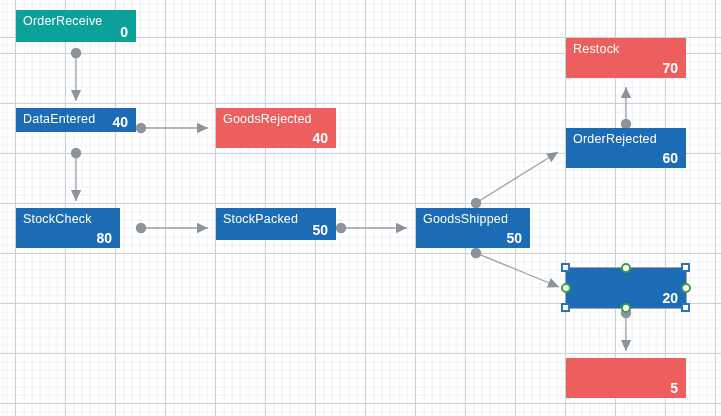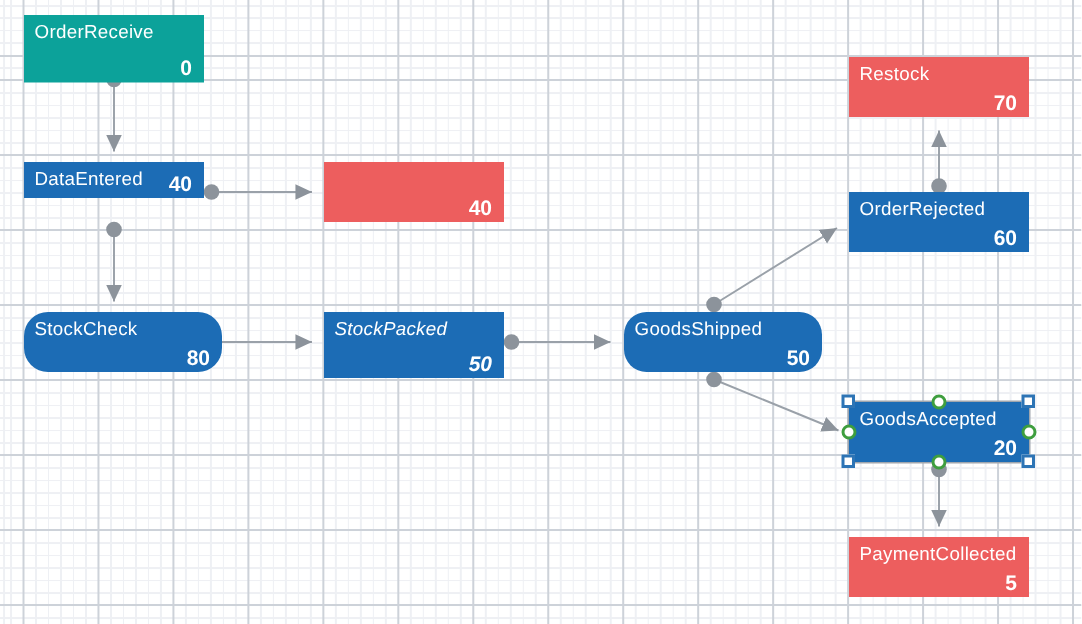--- a/index.html
+++ b/index.html
@@ -55,61 +55,60 @@
         <line x1="76" y1="153" x2="76" y2="201" stroke="#9AA1A9" stroke-width="1.3" marker-start="url(#srcdot)" marker-end="url(#arrow)"></line>
         <line x1="141" y1="228" x2="208" y2="228" stroke="#9AA1A9" stroke-width="1.3" marker-start="url(#srcdot)" marker-end="url(#arrow)"></line>
         <line x1="341" y1="228" x2="407" y2="228" stroke="#9AA1A9" stroke-width="1.3" marker-start="url(#srcdot)" marker-end="url(#arrow)"></line>
         <line x1="476" y1="203" x2="558" y2="152" stroke="#9AA1A9" stroke-width="1.3" marker-start="url(#srcdot)" marker-end="url(#arrow)"></line>
         <line x1="476" y1="253" x2="559" y2="287" stroke="#9AA1A9" stroke-width="1.3" marker-start="url(#srcdot)" marker-end="url(#arrow)"></line>
         <line x1="626" y1="124" x2="626" y2="87" stroke="#9AA1A9" stroke-width="1.3" marker-start="url(#srcdot)" marker-end="url(#arrow)"></line>
         <line x1="626" y1="313" x2="626" y2="351" stroke="#9AA1A9" stroke-width="1.3" marker-start="url(#srcdot)" marker-end="url(#arrow)"></line>
       </g>
   </svg>
   <div id="node-layer">
-      <div class="node" style="left: 16px; top: 10px; width: 120px; height: 45px; background: rgb(12, 162, 154);">
+      <div class="node" style="left: 16px; top: 10px; width: 120px; height: 32px; background: rgb(12, 162, 154);">
         <span class="label">OrderReceive</span>
         <span class="value">0</span>
       </div>
       <div class="node" style="left: 16px; top: 108px; width: 120px; height: 24px; background: rgb(28, 108, 181);">
         <span class="label">DataEntered</span>
         <span class="value">40</span>
       </div>
-      <div class="node" style="left: 16px; top: 208px; width: 132px; height: 40px; background: rgb(28, 108, 181); border-radius: 16px;">
+      <div class="node" style="left: 16px; top: 208px; width: 104px; height: 40px; background: rgb(28, 108, 181);">
         <span class="label">StockCheck</span>
         <span class="value">80</span>
       </div>
       <div class="node" style="left: 216px; top: 108px; width: 120px; height: 40px; background: rgb(237, 94, 94);">
+        <span class="label">GoodsRejected</span>
         <span class="value">40</span>
       </div>
-      <div class="node" style="left: 216px; top: 208px; width: 120px; height: 44px; background: rgb(28, 108, 181); font-style: italic;">
+      <div class="node" style="left: 216px; top: 208px; width: 120px; height: 32px; background: rgb(28, 108, 181);">
         <span class="label">StockPacked</span>
         <span class="value">50</span>
       </div>
-      <div class="node" style="left: 416px; top: 208px; width: 132px; height: 40px; background: rgb(28, 108, 181); border-radius: 15px;">
+      <div class="node" style="left: 416px; top: 208px; width: 114px; height: 40px; background: rgb(28, 108, 181);">
         <span class="label">GoodsShipped</span>
         <span class="value">50</span>
       </div>
       <div class="node" style="left: 566px; top: 38px; width: 120px; height: 40px; background: rgb(237, 94, 94);">
         <span class="label">Restock</span>
         <span class="value">70</span>
       </div>
       <div class="node" style="left: 566px; top: 128px; width: 120px; height: 40px; background: rgb(28, 108, 181);">
         <span class="label">OrderRejected</span>
         <span class="value">60</span>
       </div>
       <div class="node selected" style="left: 566px; top: 268px; width: 120px; height: 40px; background: rgb(28, 108, 181);">
-        <span class="label">GoodsAccepted</span>
         <span class="value">20</span>
         <div class="handle square" style="left: -5px; top: -5px;"></div>
         <div class="handle square" style="left: 115px; top: -5px;"></div>
         <div class="handle square" style="left: -5px; top: 35px;"></div>
         <div class="handle square" style="left: 115px; top: 35px;"></div>
         <div class="handle circle" style="left: 55px; top: -5px;"></div>
         <div class="handle circle" style="left: 55px; top: 35px;"></div>
         <div class="handle circle" style="left: -5px; top: 15px;"></div>
         <div class="handle circle" style="left: 115px; top: 15px;"></div>
       </div>
       <div class="node" style="left: 566px; top: 358px; width: 120px; height: 40px; background: rgb(237, 94, 94);">
-        <span class="label">PaymentCollected</span>
         <span class="value">5</span>
       </div>
     </div>
 </div>
 
 </body></html>

